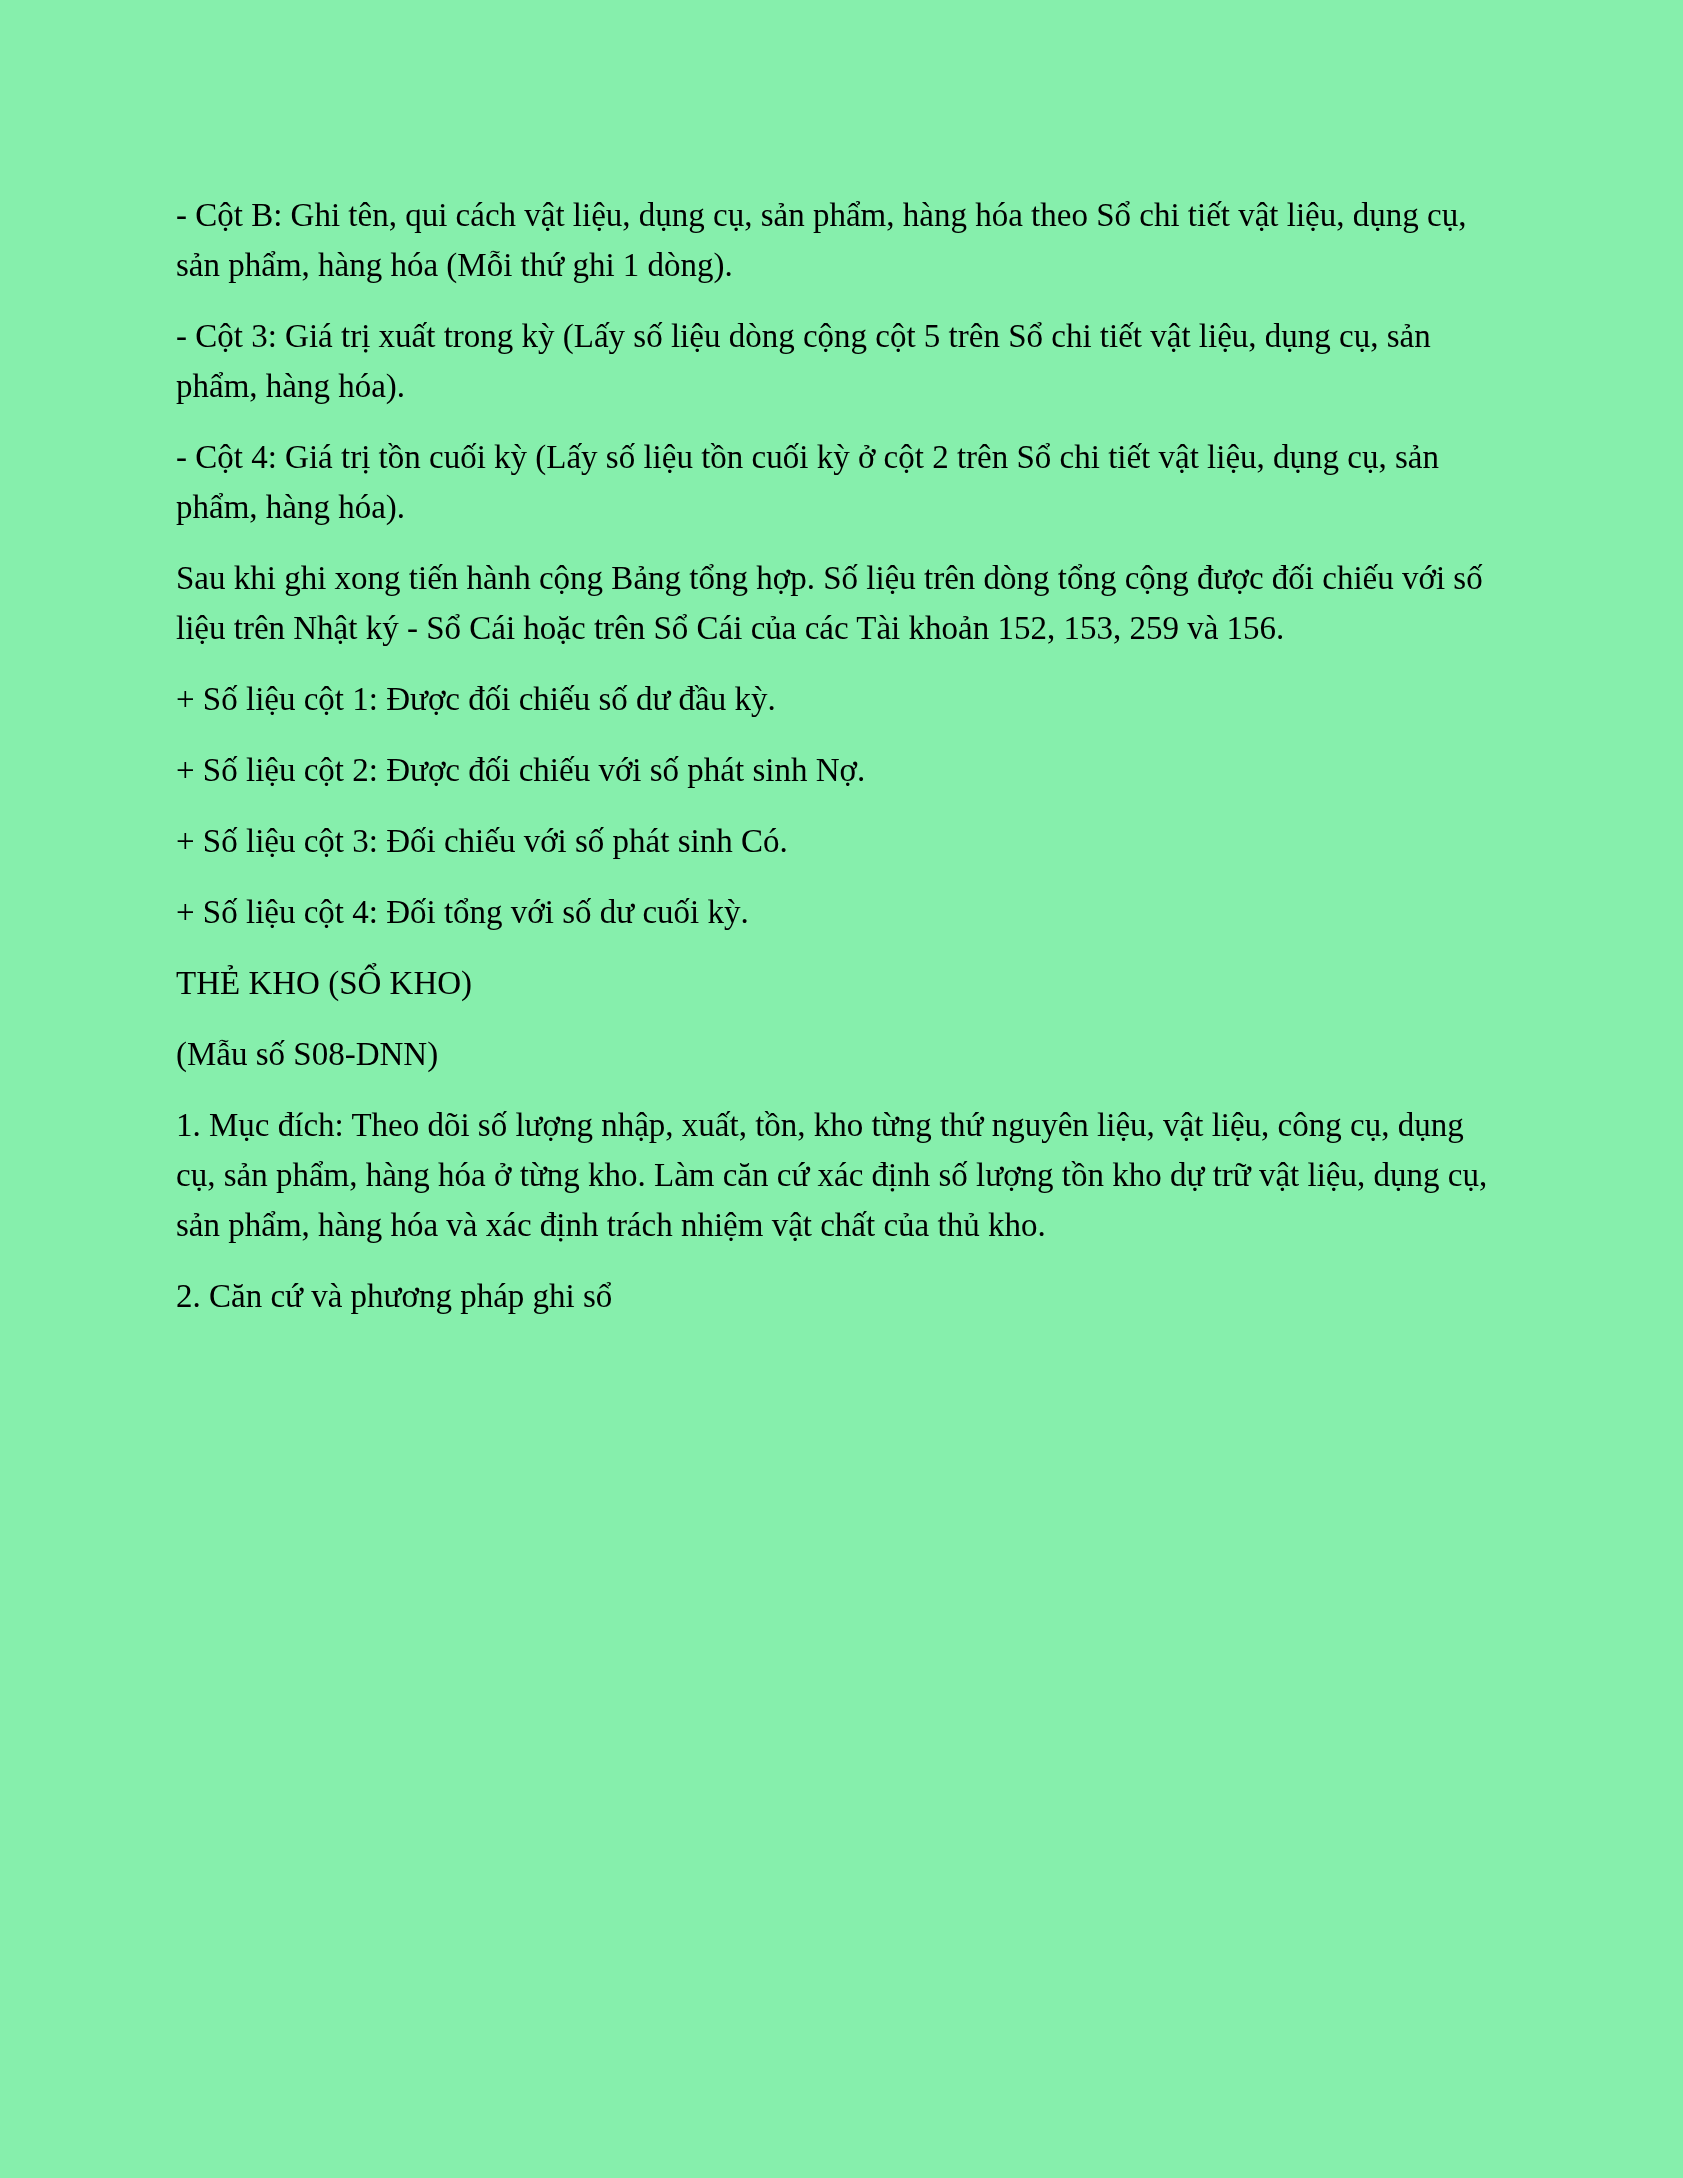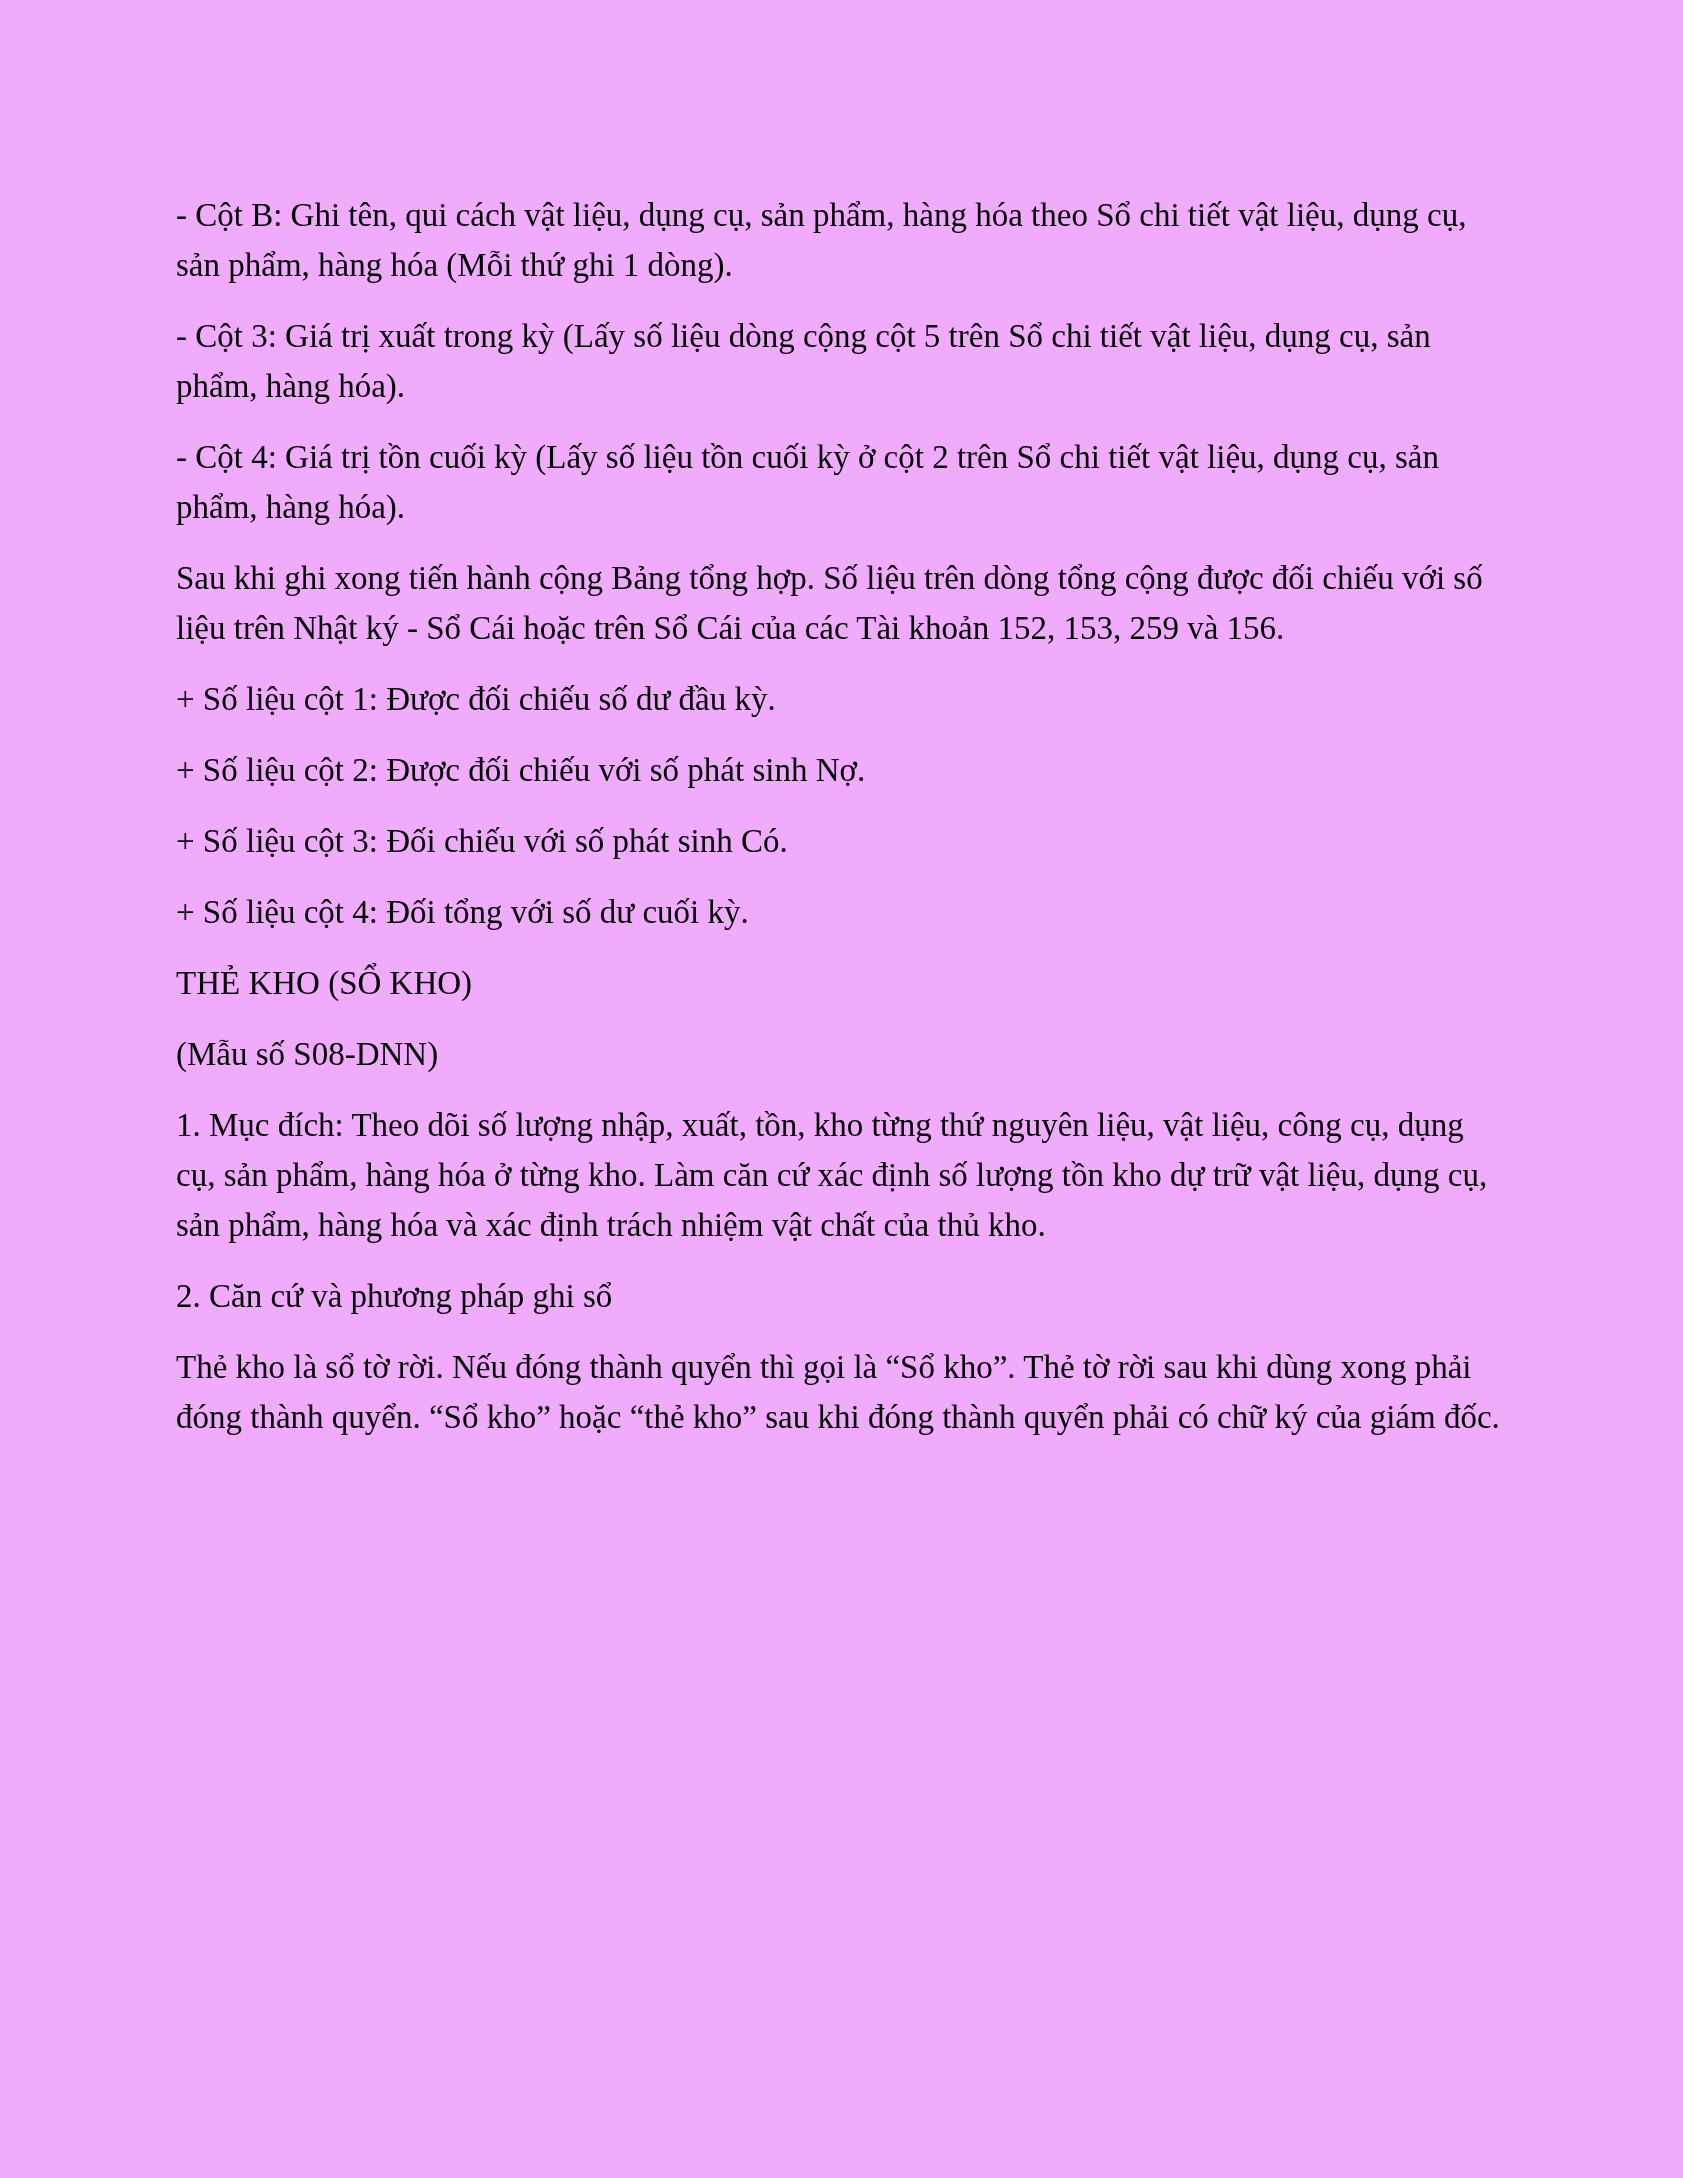--- a/index.html
+++ b/index.html
@@ -6,21 +6,21 @@
   html, body { background: #ffffff; }
   body {
     width: 1683px;
     height: 2178px;
     position: relative;
     overflow: hidden;
   }
   .page {
     position: absolute;
     inset: 0;
-    background: #f0abfc;
+    background: #86efac;
     color: #000000;
     font-family: "Liberation Serif", "DejaVu Serif", serif;
     font-size: 33px;
     line-height: 50px;
   }
   .content {
     padding: 190px 176px 0 176px;
     width: 100%;
   }
   .content .para {
@@ -59,17 +59,16 @@
     <p class="para">+ Số liệu cột 4: Đối tổng với số dư cuối kỳ.</p>
 
     <p class="para section-title">THẺ KHO (SỔ KHO)</p>
 
     <p class="para">(Mẫu số S08-DNN)</p>
 
     <p class="para">1. Mục đích: Theo dõi số lượng nhập, xuất, tồn, kho từng thứ nguyên liệu, vật liệu, công cụ, dụng cụ, sản phẩm, hàng hóa ở từng kho. Làm căn cứ xác định số lượng tồn kho dự trữ vật liệu, dụng cụ, sản phẩm, hàng hóa và xác định trách nhiệm vật chất của thủ kho.</p>
 
     <p class="para">2. Căn cứ và phương pháp ghi sổ</p>
 
-    <p class="para">Thẻ kho là sổ tờ rời. Nếu đóng thành quyển thì gọi là “Sổ kho”. Thẻ tờ rời sau khi dùng xong phải đóng thành quyển. “Sổ kho” hoặc “thẻ kho” sau khi đóng thành quyển phải có chữ ký của giám đốc.</p>
 
   </div>
 </div>
 
 
 </body></html>

